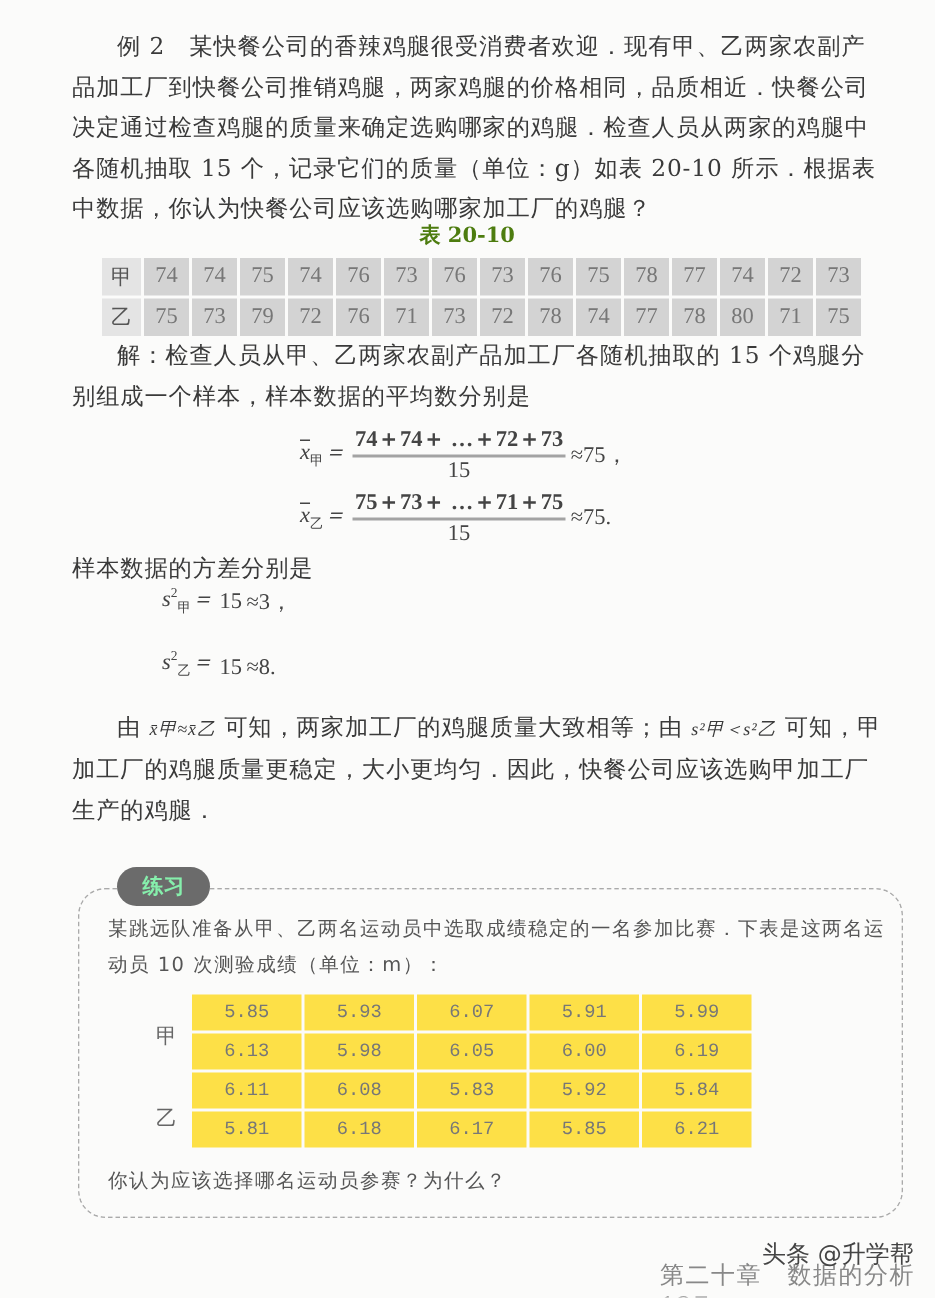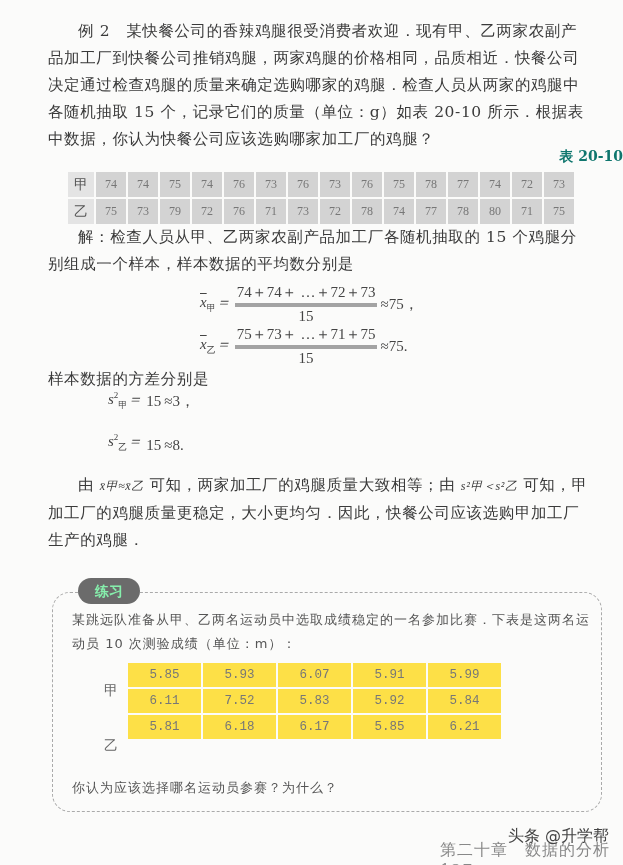--- a/index.html
+++ b/index.html
@@ -10,42 +10,42 @@
     color: #3a3a3a;
     position: relative;
   }
   .para {
     position: absolute; left: 48px; width: 540px;
     font-size: 15.5px; line-height: 27px; letter-spacing: 0.6px;
   }
   .indent { text-indent: 30px; }
   #p-intro { top: 18px; }
   .table-title {
-    position: absolute; top: 148px; left: 0; width: 623px; text-align: right;
-    font-size: 14px; font-weight: bold; color: #0f766e;
+    position: absolute; top: 148px; left: 0; width: 623px; text-align: center;
+    font-size: 14px; font-weight: bold; color: #4d7c0f;
   }
   .data-table {
     position: absolute; left: 66px; top: 170px;
     border-collapse: separate; border-spacing: 2px;
   }
   .data-table td {
     width: 28px; height: 23px; text-align: center;
-    background: #d3d3d3; color: #777; font-size: 12px;
+    background: #d3d3d3; color: #777; font-size: 15px;
     font-family: "Liberation Serif", serif;
   }
   .data-table td.rowhead { background: #e4e4e4; color: #555; font-size: 14px; width: 24px; }
   #p-solution { top: 224px; }
   .formula {
     position: absolute; display: flex; align-items: center;
     font-family: "Liberation Serif", serif; color: #444; font-size: 15px;
   }
   .formula .lhs { font-style: italic; margin-right: 4px; }
   .formula .lhs sub, .formula .lhs sup { font-size: 9px; font-style: normal; }
   .frac { display: inline-flex; flex-direction: column; align-items: center; }
-  .frac .num { padding: 0 2px 1px; border-bottom: 4px solid #a3a3a3; white-space: nowrap; }
+  .frac .num { padding: 0 2px 1px; border-bottom: 2px solid #a3a3a3; white-space: nowrap; font-weight: bold; }
   .frac .den { padding-top: 1px; }
   .formula .rhs { margin-left: 3px; }
   #f-mean-a { left: 200px; top: 283px; }
   #f-mean-b { left: 200px; top: 325px; }
   #p-var-label { top: 366px; }
   #f-var-a { left: 108px; top: 390px; }
   #f-var-b { left: 108px; top: 432px; align-items: flex-end; }
   #p-conclusion { top: 472px; }
   .ineq { font-style: italic; font-family: "Liberation Serif", serif; font-size: 12px; }
 
@@ -189,22 +189,29 @@
 <table class="ex-table" style="left:126px;">
   <tbody>
       <tr>
     <td>5.85</td>
     <td>5.93</td>
     <td>6.07</td>
     <td>5.91</td>
     <td>5.99</td>
   </tr>
   <tr>
+    <td>6.13</td>
+    <td>5.98</td>
+    <td>6.05</td>
+    <td>6.00</td>
+    <td>6.19</td>
+  </tr>
+  <tr>
     <td>6.11</td>
-    <td>7.52</td>
+    <td>6.08</td>
     <td>5.83</td>
     <td>5.92</td>
     <td>5.84</td>
   </tr>
   <tr>
     <td>5.81</td>
     <td>6.18</td>
     <td>6.17</td>
     <td>5.85</td>
     <td>6.21</td>

